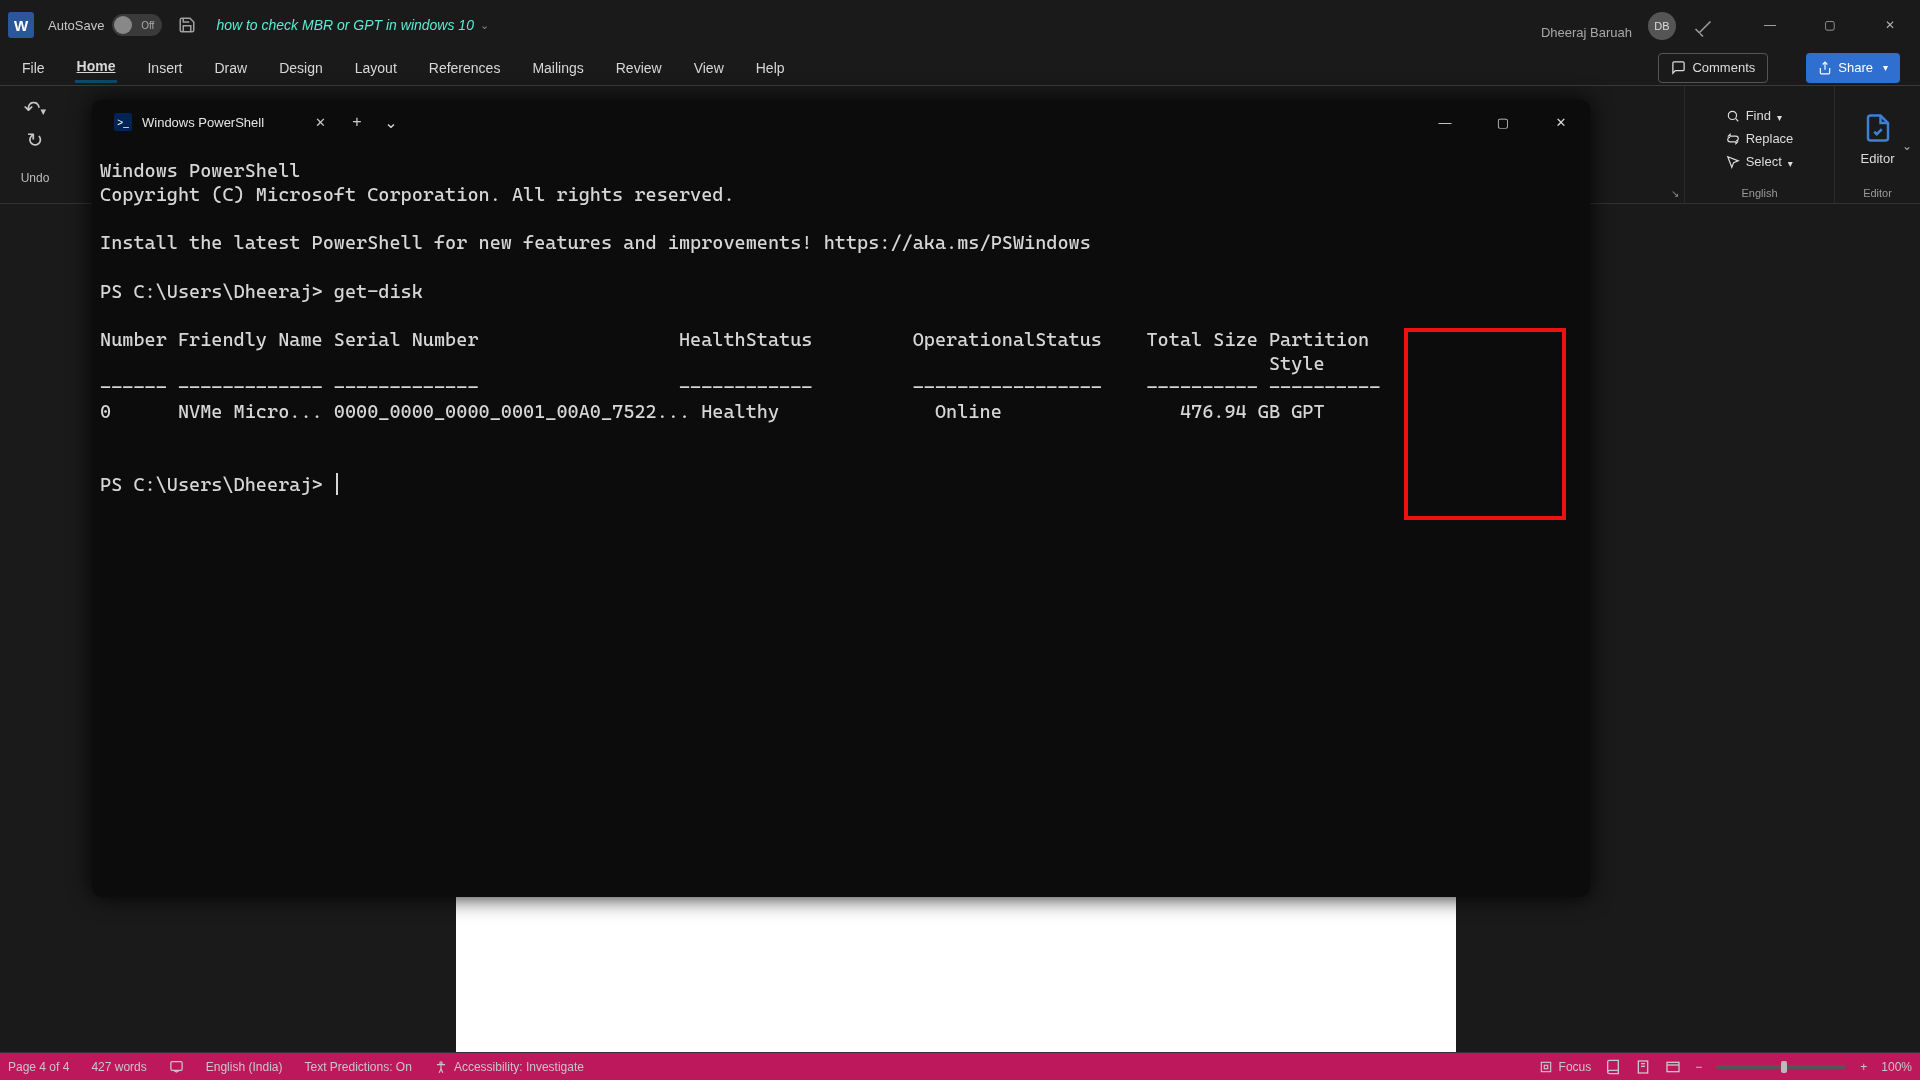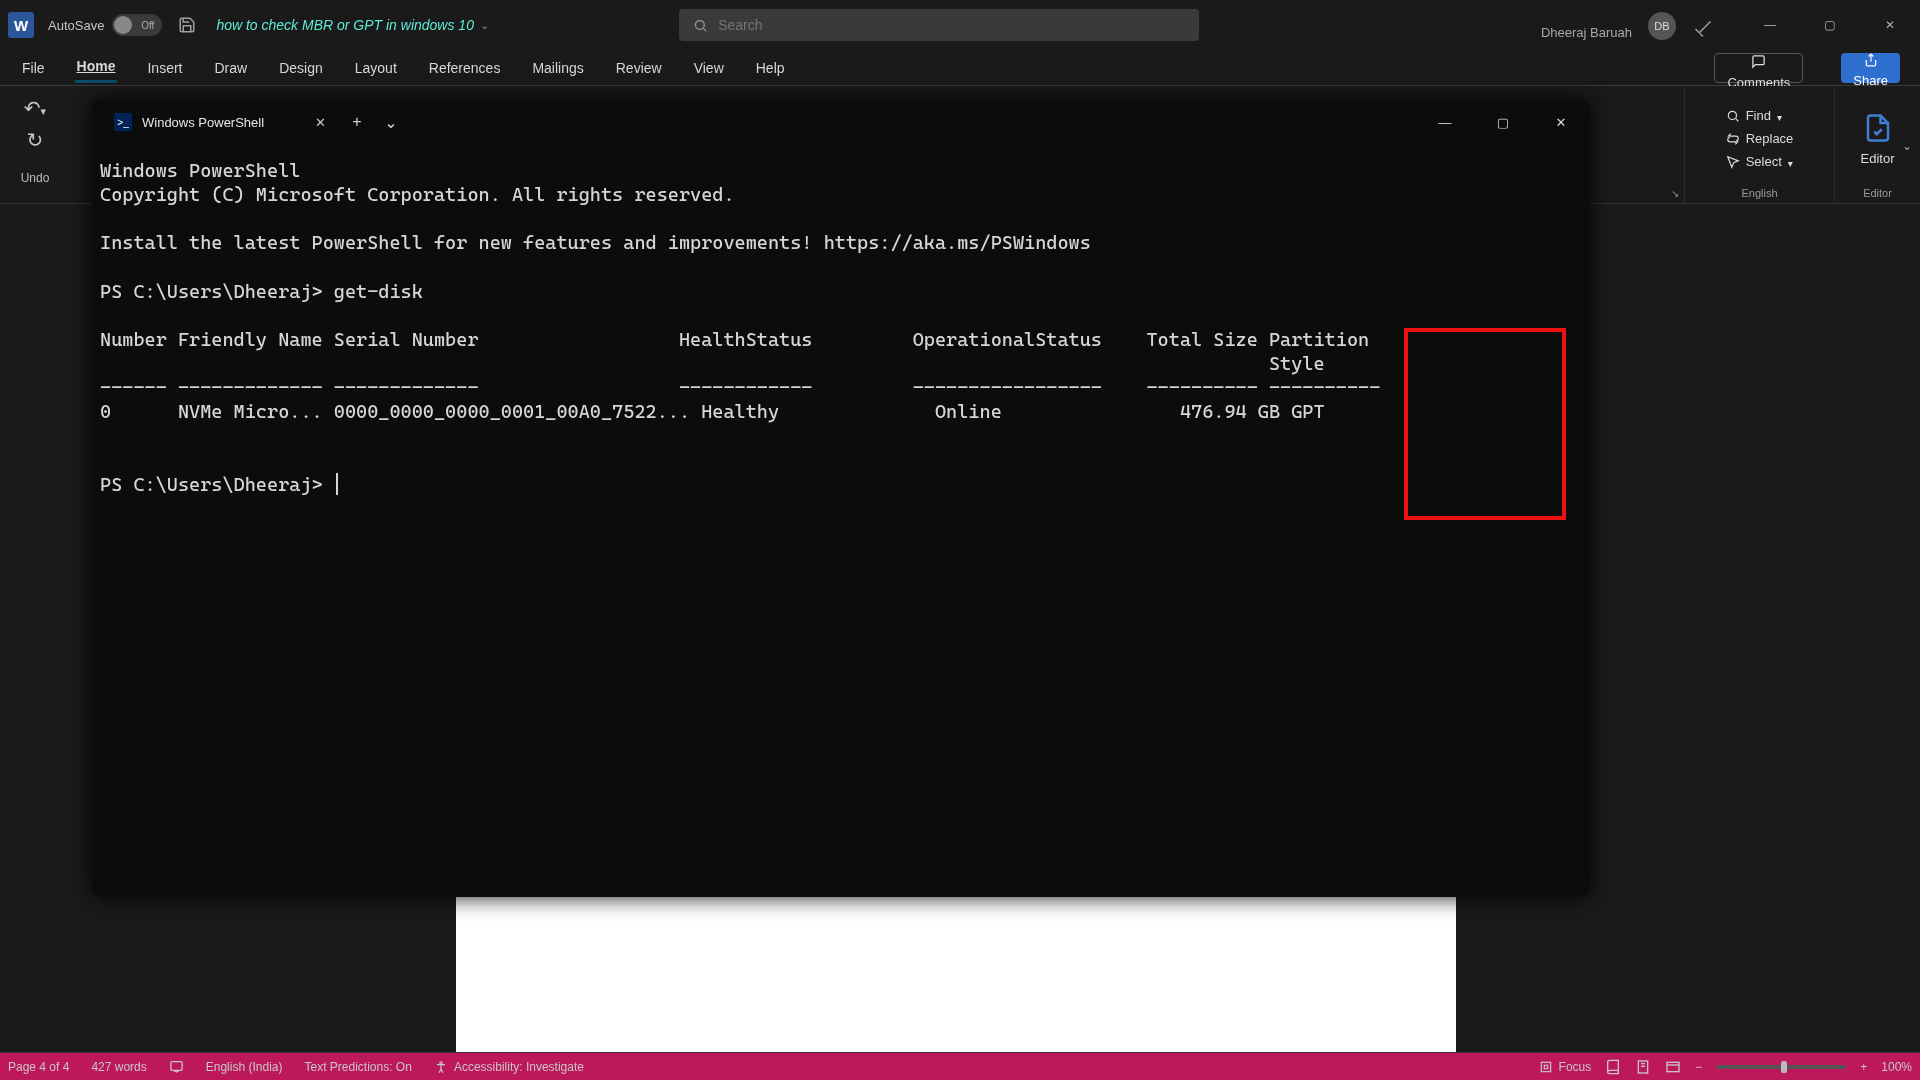--- a/index.html
+++ b/index.html
@@ -54,21 +54,21 @@
 
   
   .ribbon-tabs {
     height:36px; display:flex; align-items:center; padding:0 20px;
     gap:28px; border-bottom:1px solid #3a3a3a;
   }
   .rtab { font-size:14px; color:#d7d7d7; padding:6px 2px; cursor:default; }
   .rtab.active { border-bottom:3px solid #0c4a6e; font-weight:600;text-decoration:underline; }
   .comments-btn, .share-btn {
     height:30px; display:flex; align-items:center; gap:6px;
-    padding:0 12px; border-radius:4px; font-size:13px;flex-direction:column;
+    padding:0 12px; border-radius:4px; font-size:13px;
   }
   .comments-btn { border:1px solid #555; color:#ddd; margin-left:auto; }
   .share-btn { background:#2f6fd0; color:#fff; margin-left:10px; }
   .share-btn .sd { margin-left:4px; font-size:10px; }
 
   
   .ribbon {
     height:118px; background:#1a1a1a; border-bottom:1px solid #333;
     display:flex; position:relative;
   }
@@ -157,29 +157,20 @@
   <div class="tb-icon">
     <svg width="18" height="18" viewBox="0 0 24 24" fill="none" stroke="currentColor" stroke-width="2">
         <path d="M19 21H5a2 2 0 0 1-2-2V5a2 2 0 0 1 2-2h11l5 5v11a2 2 0 0 1-2 2z"></path>
         <polyline points="17 21 17 13 7 13 7 21"></polyline>
         <polyline points="7 3 7 8 15 8"></polyline>
       </svg>
   </div>
   <span class="doc-title">how to check MBR or GPT in windows 10</span>
   <span class="chev">⌄</span>
 
-  <div class="searchbox">
-    <span class="sicon">
-      <svg width="15" height="15" viewBox="0 0 24 24" fill="none" stroke="currentColor" stroke-width="2">
-          <circle cx="11" cy="11" r="7"></circle>
-          <line x1="21" y1="21" x2="16.65" y2="16.65"></line>
-        </svg>
-    </span>
-    <input placeholder="Search" style="">
-  </div>
 
   <div class="tb-right">
     <span class="username">Dheeraj Baruah</span>
     <div class="avatar">DB</div>
     <div class="tb-icon">
       <svg width="18" height="18" viewBox="0 0 24 24" fill="none" stroke="currentColor" stroke-width="2">
           <path d="M2 12l5 5L22 2"></path>
           <path d="M8 18l4 4"></path>
         </svg>
     </div>

